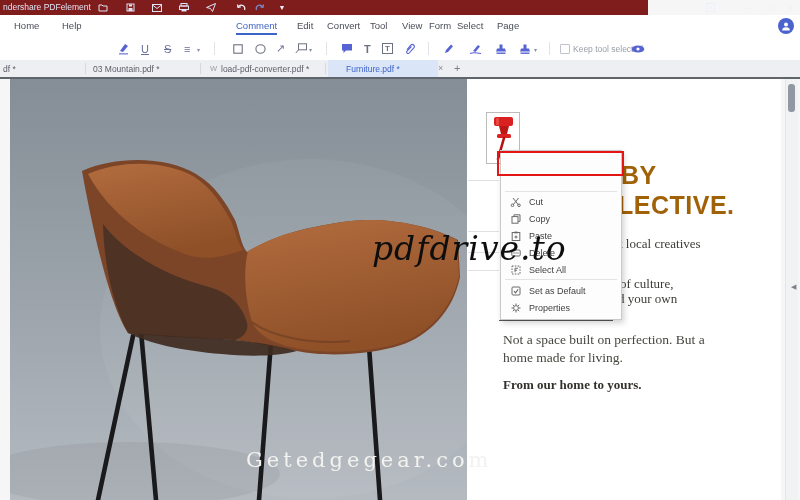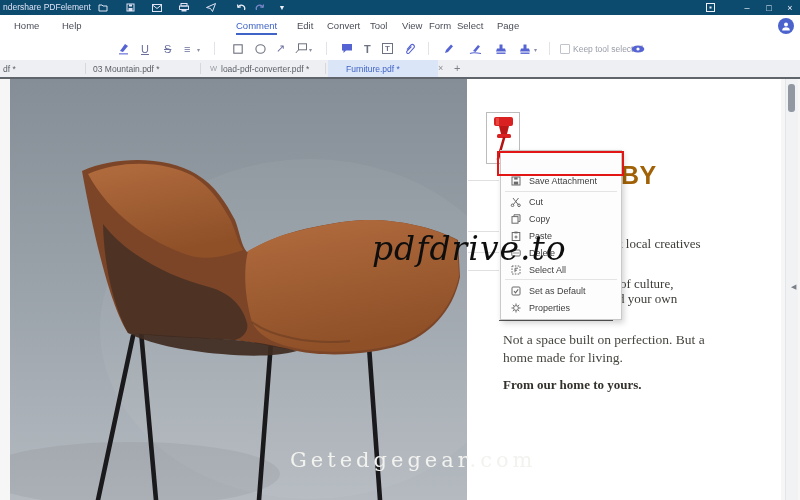--- a/index.html
+++ b/index.html
@@ -1,19 +1,19 @@
 <!DOCTYPE html>
 <html><head>
 <meta charset="utf-8">
 <style>
   html,body{margin:0;padding:0;background:#ddd;}
   #app{position:relative;width:800px;height:500px;overflow:hidden;background:#f6f6f7;
        font-family:"Liberation Sans",sans-serif;-webkit-font-smoothing:antialiased;}
   
-  .titlebar{position:absolute;left:0;top:0;width:800px;height:15px;background:#0c4a6e;color:#e8eaf6;}
+  .titlebar{position:absolute;left:0;top:0;width:648px;height:15px;background:#7f1d1d;color:#e8eaf6;}
   .app-title{position:absolute;left:3px;top:2px;font-size:8.5px;color:#dfe3f5;}
   .tbi{position:absolute;top:2px;width:12px;height:11px;display:flex;align-items:center;justify-content:center;}
   .tbi svg{display:block;}
   .wc{position:absolute;top:0;width:22px;height:15px;display:flex;align-items:center;justify-content:center;
       color:#eef0fa;font-size:9px;}
   
   .menubar{position:absolute;left:0;top:15px;width:800px;height:22px;background:#ffffff;}
   .mitem{position:absolute;top:5px;font-size:9.5px;color:#4a4d57;cursor:default;}
   .mitem.active{color:#3f63c6;border-bottom:2px solid #3f63c6;padding-bottom:2px;}
   .avatar{position:absolute;right:6px;top:3px;width:16px;height:16px;border-radius:50%;background:#4b63cc;
@@ -57,21 +57,21 @@
          border:1px solid #c9c9c9;box-shadow:2px 3px 6px rgba(0,0,0,.18);z-index:30;}
   .mrow{position:absolute;left:0;width:120px;height:17px;display:flex;align-items:center;gap:8px;
         padding-left:9px;box-sizing:border-box;font-size:9px;color:#3e3e3e;}
   .mrow .mico{width:11px;height:11px;display:flex;align-items:center;justify-content:center;color:#6a6a6a;font-size:9px;}
   .msep{position:absolute;left:4px;width:112px;height:1px;background:#e4e4e4;}
   .red-box{position:absolute;left:497px;top:151px;width:123px;height:21px;border:2px solid #e31616;z-index:40;}
   
   .wm-center{position:absolute;left:372px;top:229px;z-index:60;font-family:"DejaVu Serif",serif;
              font-style:italic;font-size:33px;color:#0e0e0e;letter-spacing:1px;}
   .wm-bottom{position:absolute;left:246px;top:448px;z-index:60;font-family:"DejaVu Serif",serif;
-             font-size:21px;color:#f2f2ef;letter-spacing:4px;margin-left:44px;}
+             font-size:21px;color:#f2f2ef;letter-spacing:4px;}
 </style>
 </head>
 <body>
 
 <div id="app">
 
   <div class="titlebar">
     <span class="app-title">ndershare PDFelement</span>
     <span class="tbi" style="left:97px">
         <svg width="10" height="9">
@@ -286,49 +286,40 @@
              C172 272 138 264 118 254 Z" fill="#3f2a20" opacity="0.92"></path>
     <path d="M242 243 C260 257 300 266 340 262" fill="none" stroke="#5f371f" stroke-width="2" opacity="0.5"></path>
   </svg>
 
   <div class="faint" style="left:468px;top:180px;width:31px"></div>
   <div class="faint" style="left:468px;top:231px;width:31px"></div>
   <div class="faint" style="left:468px;top:252px;width:31px"></div>
   <div class="faint" style="left:468px;top:270px;width:31px"></div>
 
   <div class="doc h-big" style="left:621px;top:161px">BY</div>
+  <div class="doc h-big" style="left:618px;top:191px">LECTIVE.</div>
   <div class="doc serif" style="left:619px;top:236px">t local creatives</div>
   <div class="doc serif" style="left:620px;top:276px">of culture,</div>
   <div class="doc serif" style="left:618px;top:291px">d your own</div>
   <div class="doc body-par" style="left:503px;top:332px">Not a space built on perfection. But a</div>
   <div class="doc closing" style="left:503px;top:377px">From our home to yours.</div>
   <div class="doc body-par" style="left:503px;top:350px">home made for living.</div>
   <div class="struck"></div>
 
   <div class="pin-wrap">
     <svg width="32" height="50">
       <rect x="7" y="4" width="19" height="9" rx="2" fill="#d92121"></rect>
       <rect x="9" y="5" width="3" height="7" fill="#ee5a4f" opacity="0.7"></rect>
       <path d="M12 13 L22 13 L20 21 L14 21 Z" fill="#bb1717"></path>
       <rect x="10" y="21" width="14" height="4" rx="1.5" fill="#d92121"></rect>
       <path d="M17 25 L11 46" stroke="#b31313" stroke-width="2.6" stroke-linecap="round"></path>
     </svg>
   </div>
 
   <div class="cmenu">
-    <div class="mrow" style="top:21px">
-      <span class="mico">
-          <svg width="10" height="10">
-            <rect x="1" y="1" width="8" height="8" fill="none" stroke="#6a6a6a"></rect>
-            <rect x="3.2" y="1.4" width="3.4" height="2.2" fill="#6a6a6a"></rect>
-            <rect x="2.8" y="5.6" width="4.4" height="3" fill="#6a6a6a"></rect>
-          </svg>
-        </span>
-      <span>Save Attachment</span>
-    </div>
     <div class="msep" style="top:40px"></div>
     <div class="mrow" style="top:42px">
       <span class="mico">
           <svg width="11" height="10">
             <path d="M3 1 L8.5 8" stroke="#6a6a6a" fill="none"></path>
             <path d="M8.5 1 L3 8" stroke="#6a6a6a" fill="none"></path>
             <circle cx="2.5" cy="8.3" r="1.3" fill="none" stroke="#6a6a6a"></circle>
             <circle cx="9" cy="8.3" r="1.3" fill="none" stroke="#6a6a6a"></circle>
           </svg>
         </span>

